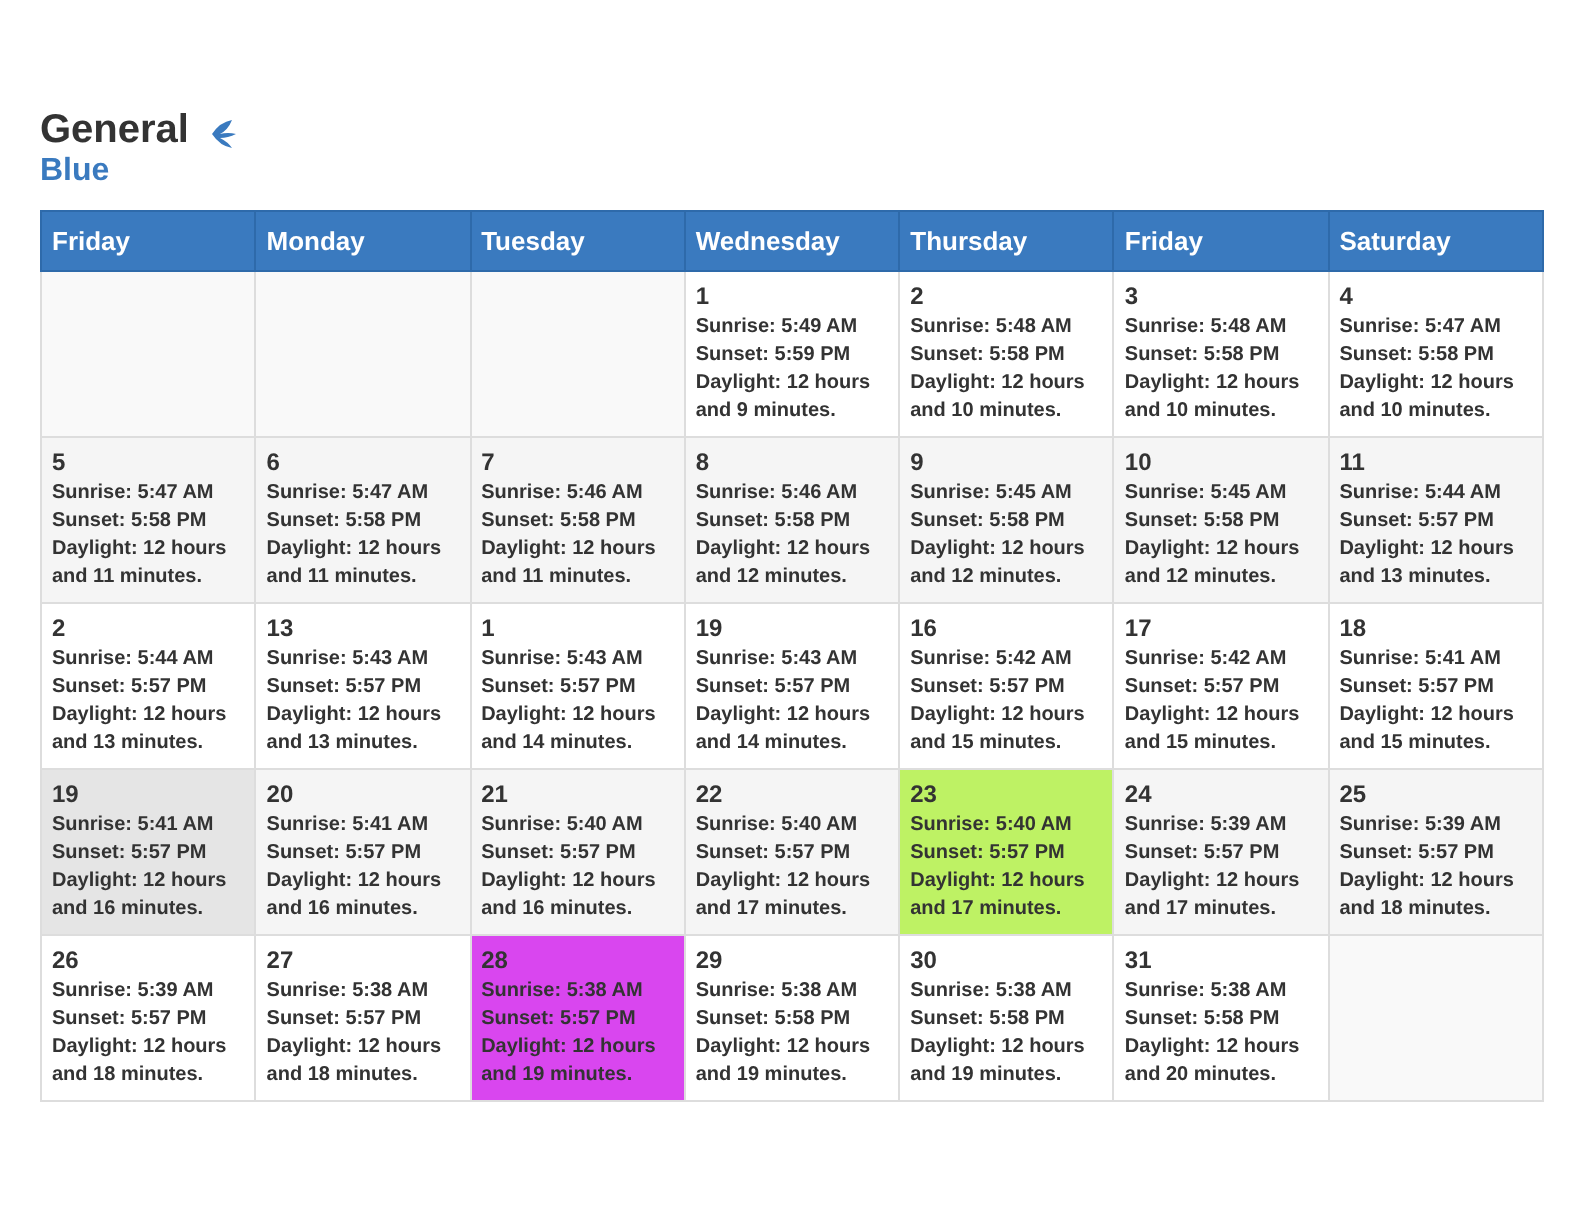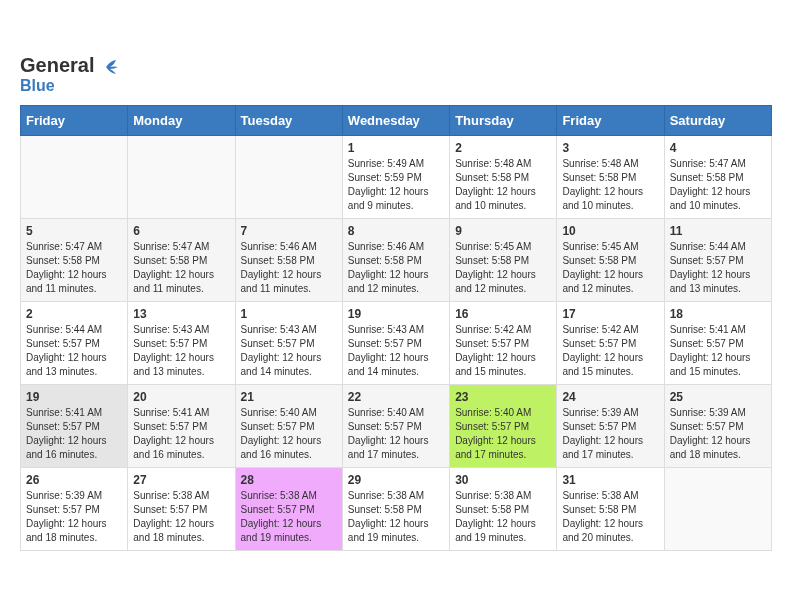--- a/index.html
+++ b/index.html
@@ -66,20 +66,21 @@
     .day-number {
       font-weight: bold;
       font-size: 12px;
       margin-bottom: 2px;
       display: block;
     }
     .day-info {
       font-size: 10px;
       line-height: 1.4;
       color: #333;
+      font-weight: bold;
     }
     .empty-cell {
       background: #f9f9f9 !important;
     }
     .logo-row {
       display: flex;
       align-items: center;
       margin-top: 34px;
     }
   </style>
@@ -311,21 +312,21 @@
 Daylight: 12 hours
 and 18 minutes.</div>
         </td>
         <td style="background: rgb(255, 255, 255);">
           <span class="day-number">27</span>
           <div class="day-info" style="white-space: pre-wrap;">Sunrise: 5:38 AM
 Sunset: 5:57 PM
 Daylight: 12 hours
 and 18 minutes.</div>
         </td>
-        <td style="background: #f0abfc; margin-top: 12px;">
+        <td style="background: #d946ef; margin-top: 12px;">
           <span class="day-number">28</span>
           <div class="day-info" style="white-space: pre-wrap;">Sunrise: 5:38 AM
 Sunset: 5:57 PM
 Daylight: 12 hours
 and 19 minutes.</div>
         </td>
         <td style="background: rgb(255, 255, 255);">
           <span class="day-number">29</span>
           <div class="day-info" style="white-space: pre-wrap;">Sunrise: 5:38 AM
 Sunset: 5:58 PM

